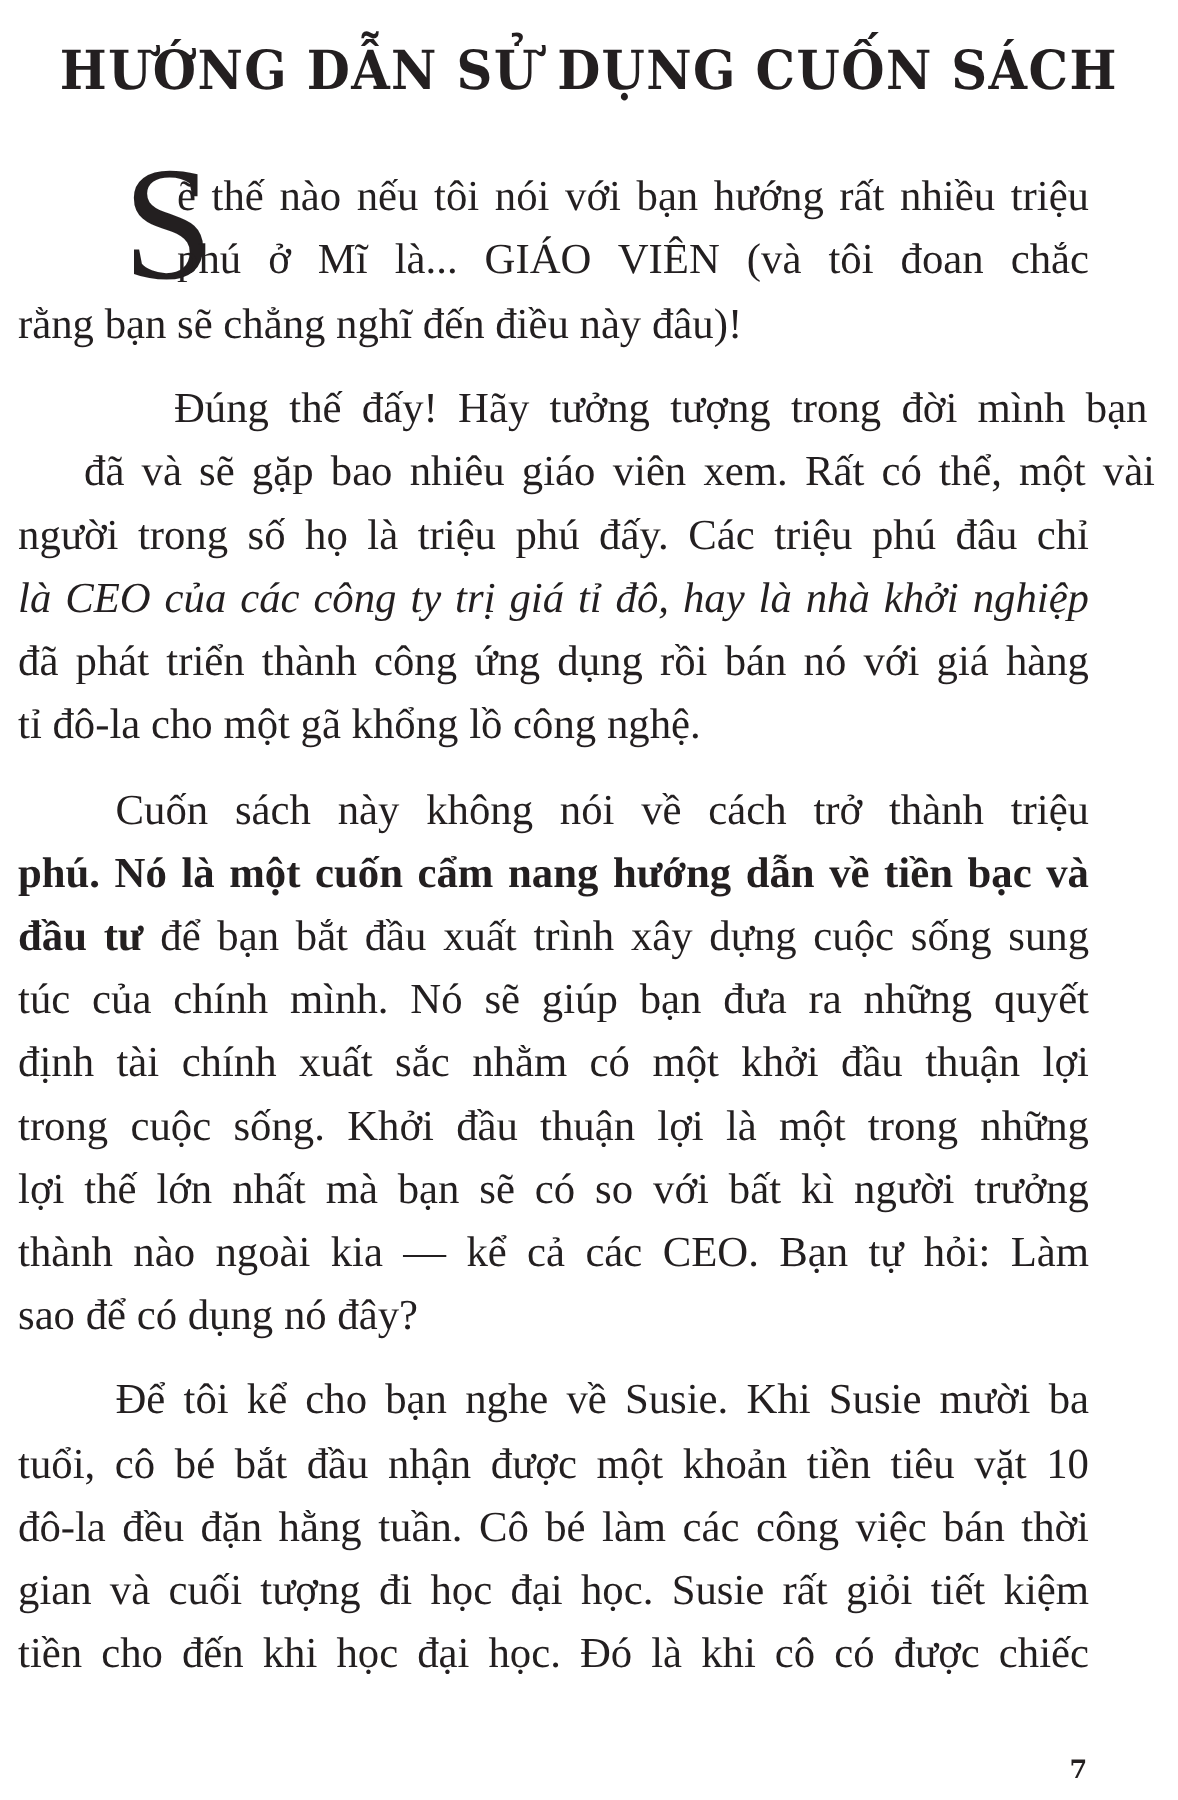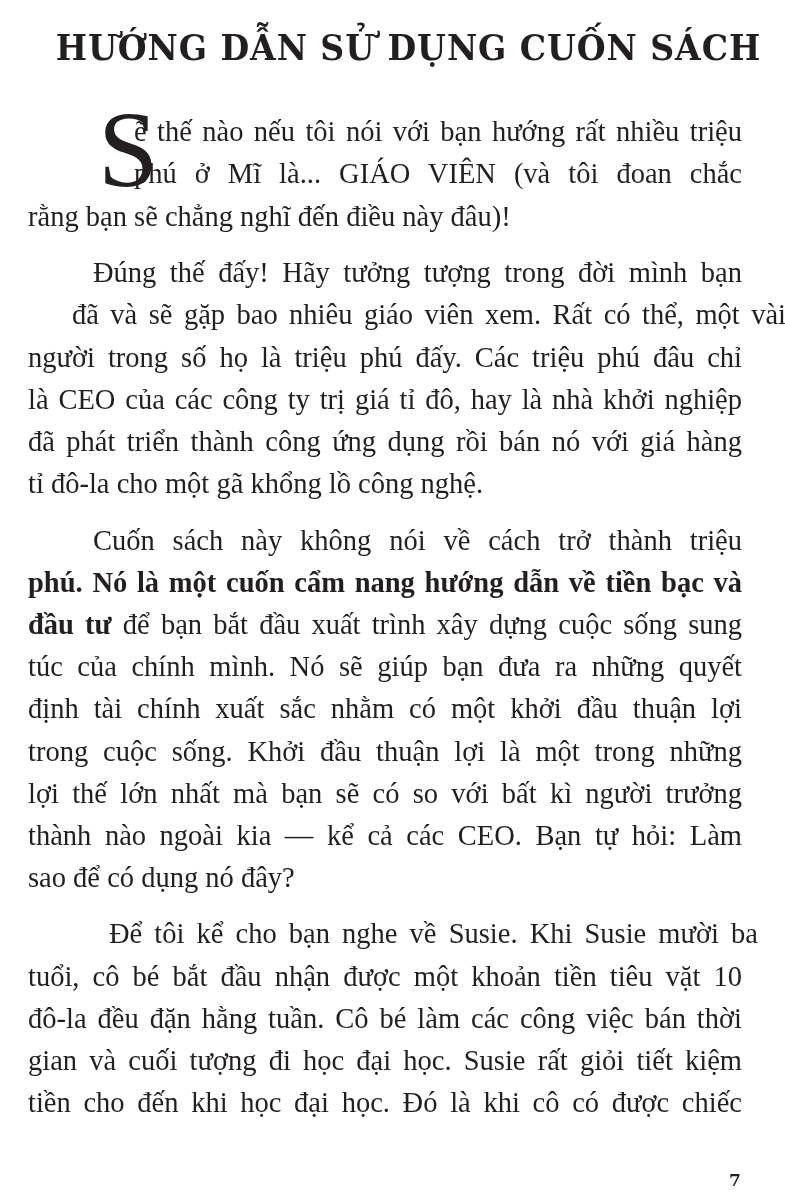--- a/index.html
+++ b/index.html
@@ -9,21 +9,21 @@
     }
     body {
       width: 785px;
       height: 1200px;
       position: relative;
       overflow: hidden;
       color: #231f20;
     }
     .page {
       position: absolute;
-      left: 16px; top: 0;
+      left: 0; top: 0;
       width: 655px;
       height: 1200px;
     }
     .title {
       position: absolute;
       top: 22px;
       left: 0;
       width: 785px;
       text-align: center;
       font-family: "DejaVu Serif", serif;
@@ -90,42 +90,42 @@
   <div class="title">HƯỚNG DẪN SỬ DỤNG CUỐN SÁCH</div>
 
   <div class="dropcap">S</div>
   <div class="body-text">
     <div class="line dropcap-line" style="top:113px;">ẽ thế nào nếu tôi nói với bạn hướng rất nhiều triệu</div>
     <div class="line dropcap-line" style="top:155px;">phú ở Mĩ là... GIÁO VIÊN (và tôi đoan chắc</div>
     <div class="line last" style="top:198px;">rằng bạn sẽ chẳng nghĩ đến điều này đâu)!</div>
   </div>
 
   <div class="body-text">
-    <div class="line indent" style="top:254px;">Đúng thế đấy! Hãy tưởng tượng trong đời mình bạn</div>
+    <div class="line indent" style="top:254px;margin-left:39px;">Đúng thế đấy! Hãy tưởng tượng trong đời mình bạn</div>
     <div class="line" style="top:296px;margin-left:44px;">đã và sẽ gặp bao nhiêu giáo viên xem. Rất có thể, một vài</div>
     <div class="line" style="top:339px;">người trong số họ là triệu phú đấy. Các triệu phú đâu chỉ</div>
-    <div class="line" style="top:381px;">là CEO của các công ty trị giá tỉ đô, hay là nhà khởi nghiệp</div>
+    <div class="line" style="top:381px;font-style:italic;">là CEO của các công ty trị giá tỉ đô, hay là nhà khởi nghiệp</div>
     <div class="line" style="top:423px;">đã phát triển thành công ứng dụng rồi bán nó với giá hàng</div>
     <div class="line last" style="top:465px;">tỉ đô-la cho một gã khổng lồ công nghệ.</div>
   </div>
 
   <div class="body-text">
     <div class="line indent" style="top:522px;">Cuốn sách này không nói về cách trở thành triệu</div>
     <div class="line" style="top:564px;font-weight:bold;">phú. Nó là một cuốn cẩm nang hướng dẫn về tiền bạc và</div>
     <div class="line" style="top:606px;"><span class="bold">đầu tư</span> <span>để bạn bắt đầu xuất trình xây dựng cuộc sống sung</span></div>
     <div class="line" style="top:648px;">túc của chính mình. Nó sẽ giúp bạn đưa ra những quyết</div>
     <div class="line" style="top:690px;">định tài chính xuất sắc nhằm có một khởi đầu thuận lợi</div>
     <div class="line" style="top:733px;">trong cuộc sống. Khởi đầu thuận lợi là một trong những</div>
     <div class="line" style="top:775px;">lợi thế lớn nhất mà bạn sẽ có so với bất kì người trưởng</div>
     <div class="line" style="top:817px;">thành nào ngoài kia — kể cả các CEO. Bạn tự hỏi: Làm</div>
     <div class="line last" style="top:859px;">sao để có dụng nó đây?</div>
   </div>
 
   <div class="body-text">
-    <div class="line indent" style="top:915px;margin-left:16px;">Để tôi kể cho bạn nghe về Susie. Khi Susie mười ba</div>
+    <div class="line indent" style="top:915px;">Để tôi kể cho bạn nghe về Susie. Khi Susie mười ba</div>
     <div class="line" style="top:958px;">tuổi, cô bé bắt đầu nhận được một khoản tiền tiêu vặt 10</div>
     <div class="line" style="top:1000px;">đô-la đều đặn hằng tuần. Cô bé làm các công việc bán thời</div>
     <div class="line" style="top:1042px;">gian và cuối tượng đi học đại học. Susie rất giỏi tiết kiệm</div>
     <div class="line" style="top:1084px;">tiền cho đến khi học đại học. Đó là khi cô có được chiếc</div>
   </div>
 
   <div class="page-number">7</div>
 </div>
 
 </body></html>

